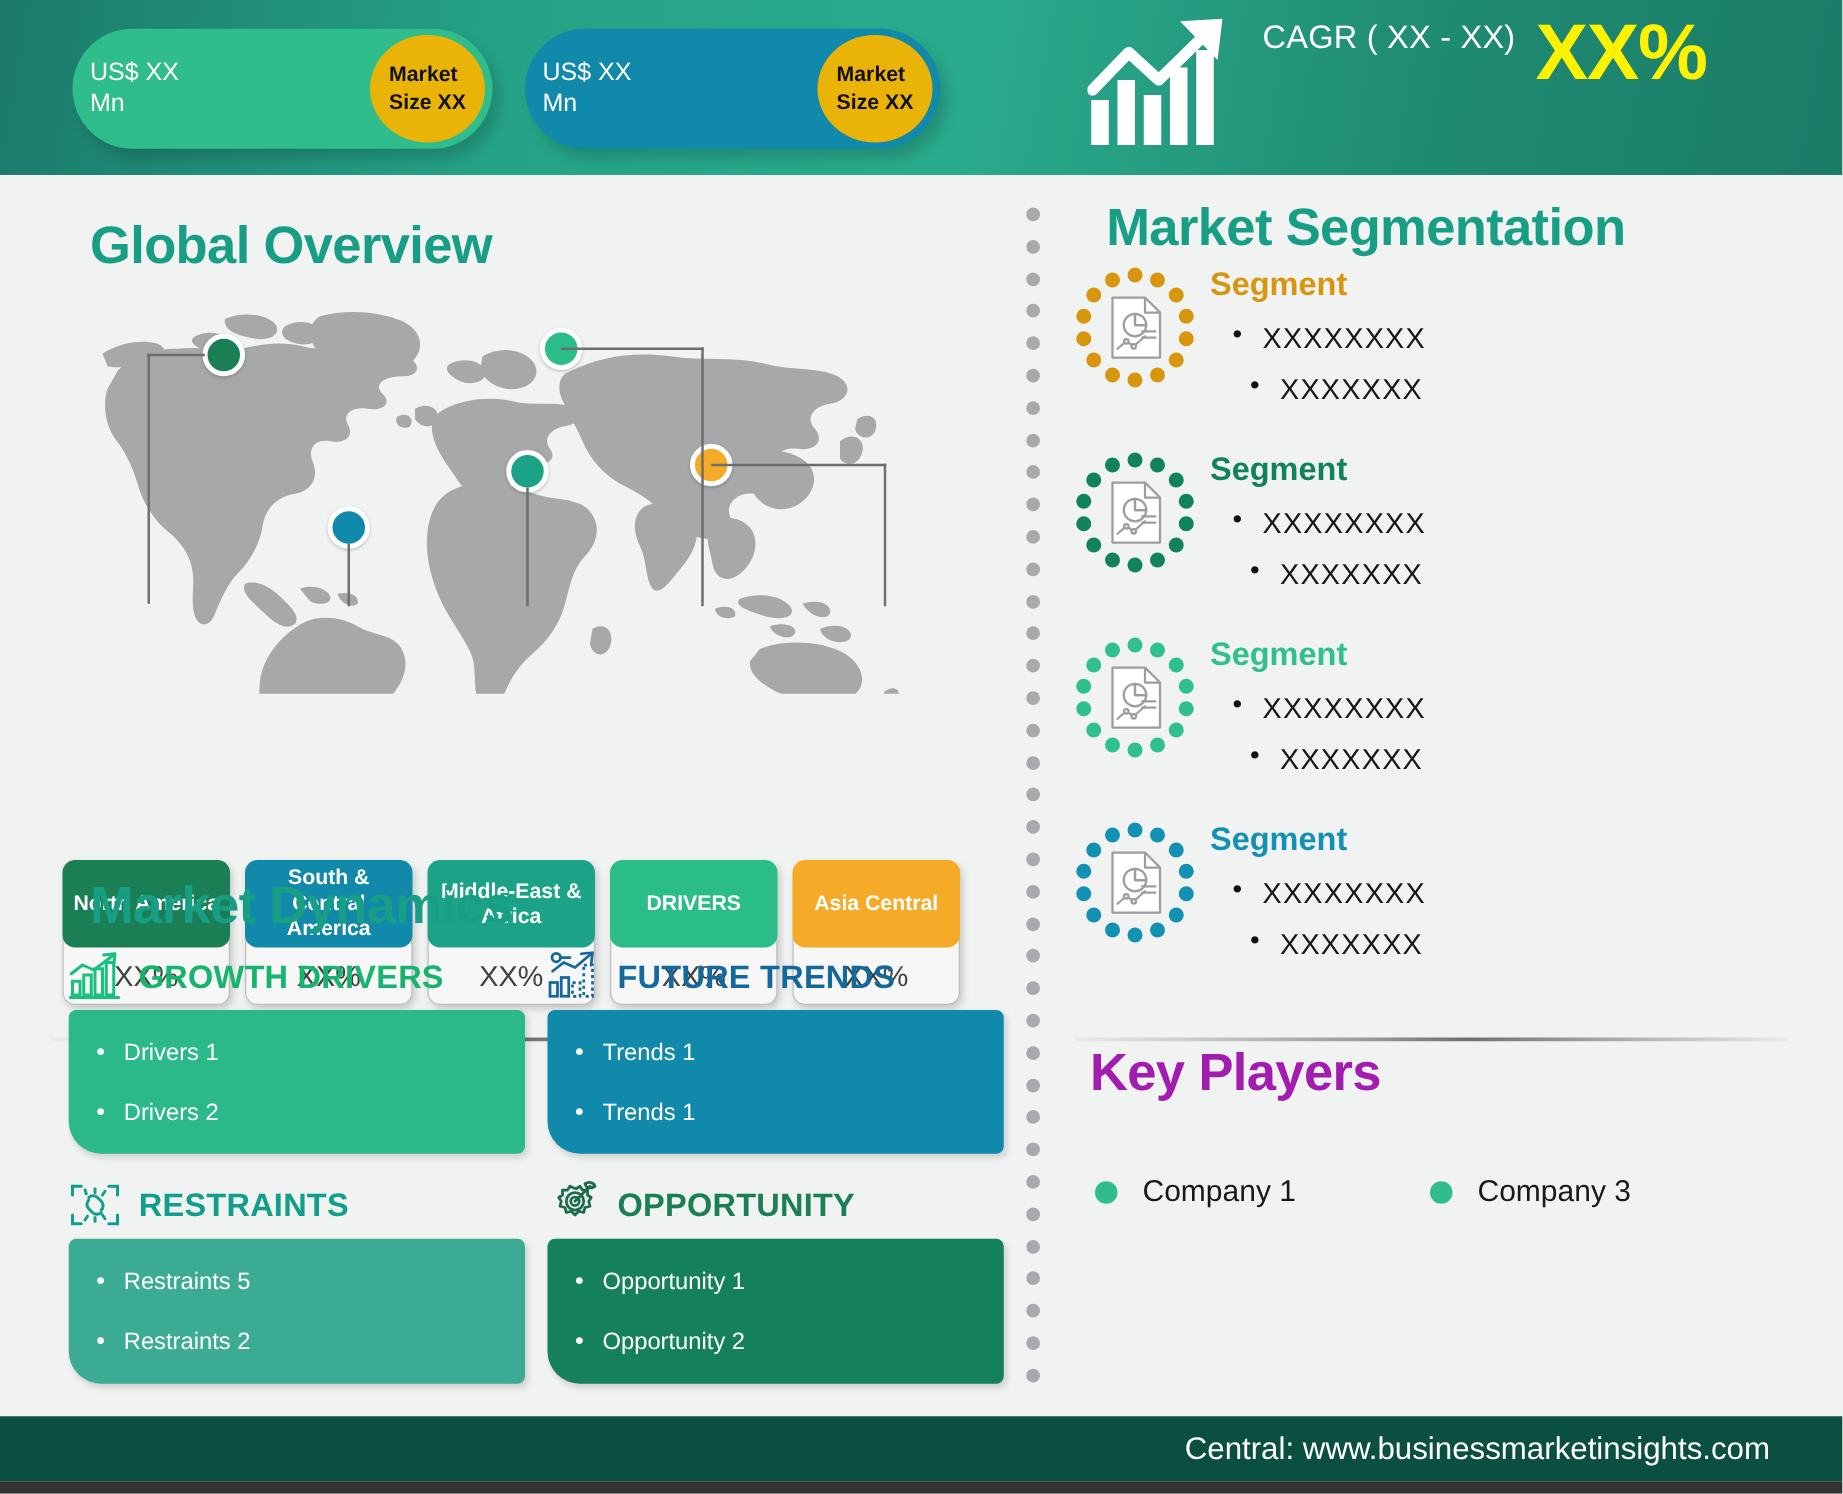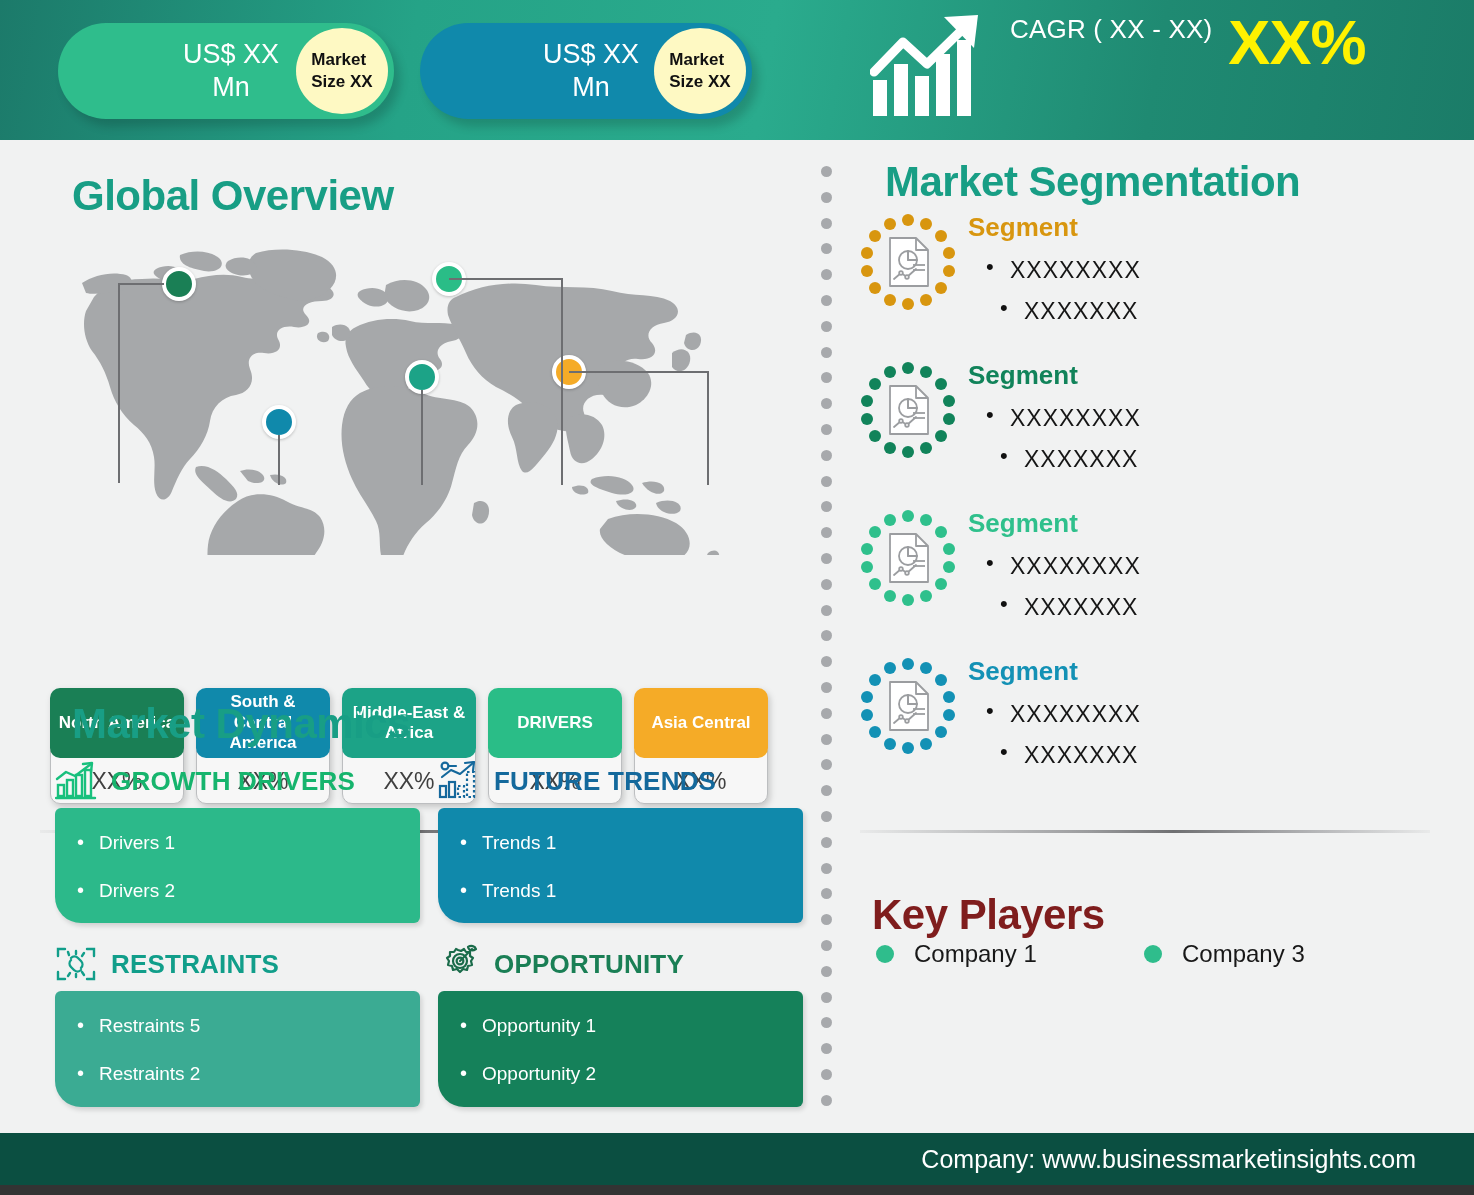--- a/index.html
+++ b/index.html
@@ -19,28 +19,28 @@
   }
   .pill {
     position: absolute; top: 23px; height: 96px;
     border-radius: 48px;
     display: flex; align-items: center;
     box-shadow: 6px 8px 10px rgba(0,0,0,0.16);
   }
   .pill-a { left: 58px; width: 336px; background: #2fbd8c; }
   .pill-b { left: 420px; width: 332px; background: #1089ab; }
   .pill-text {
-    flex: 1; text-align: center; color: #ffffff;
-    font-size: 27px; line-height: 1.24; font-weight: 400;
+    flex: 1; color: #ffffff;
+    font-size: 20px; line-height: 1.24; font-weight: 400;
     padding-left: 14px; padding-right: 4px;
   }
   .pill-badge {
     position: absolute; right: 6px; top: 50%; transform: translateY(-50%);
     width: 92px; height: 86px; border-radius: 50%;
-    background: #fef9c3;
+    background: #eab308;
     display: flex; flex-direction: column; align-items: center; justify-content: center;
     color: #111; font-size: 17px; font-weight: bold; line-height: 1.3;
   }
   .cagr-wrap {
     position: absolute; left: 870px; top: 14px; height: 112px;
     display: flex; align-items: flex-start;
   }
   .cagr-icon { width: 118px; height: 105px; margin-right: 22px; }
   .cagr-label { color: #ffffff; font-size: 26px; letter-spacing: 0.2px; white-space: nowrap; }
   .cagr-value {
@@ -144,21 +144,21 @@
   }
   .seg-body li::before {
     content: "•"; position: absolute; left: 8px; top: -3px; font-size: 22px; color: #111;
   }
   .seg-body li.indent { padding-left: 46px; }
   .seg-body li.indent::before { left: 22px; }
 
   #div-right { position: absolute; left: 10px; top: 690px; width: 570px; height: 3px;
     background: linear-gradient(to right, #e9eaea 0%, #9b9c9e 40%, #6f7072 55%, #b5b6b8 80%, #e9eaea 100%); }
 
-  #players-title { position: absolute; left: 22px; top: 751px; color: #7f1d1d; }
+  #players-title { position: absolute; left: 22px; top: 694px; color: #a21caf; }
   .players {
     position: absolute; left: 26px; top: 785px; width: 580px;
     display: grid; grid-template-columns: 268px 268px; grid-auto-rows: 57px;
     grid-auto-flow: column;
   }
   .player { display: flex; align-items: center; }
   .player .dot {
     width: 18px; height: 18px; border-radius: 50%; background: #2fbd8c;
     margin-right: 20px; flex: 0 0 auto;
   }
@@ -650,15 +650,15 @@
     <div class="player">
       <span class="dot" style="background: rgb(47, 189, 140);"></span>
       <span class="pname">Company 3</span>
     </div>
 
     <div class="player"></div>
   </div>
 </div>
 
 <div class="footer">
-  <span>Company: www.businessmarketinsights.com</span>
+  <span>Central: www.businessmarketinsights.com</span>
 </div>
 <div class="footer-strip"></div>
 
 </body></html>

